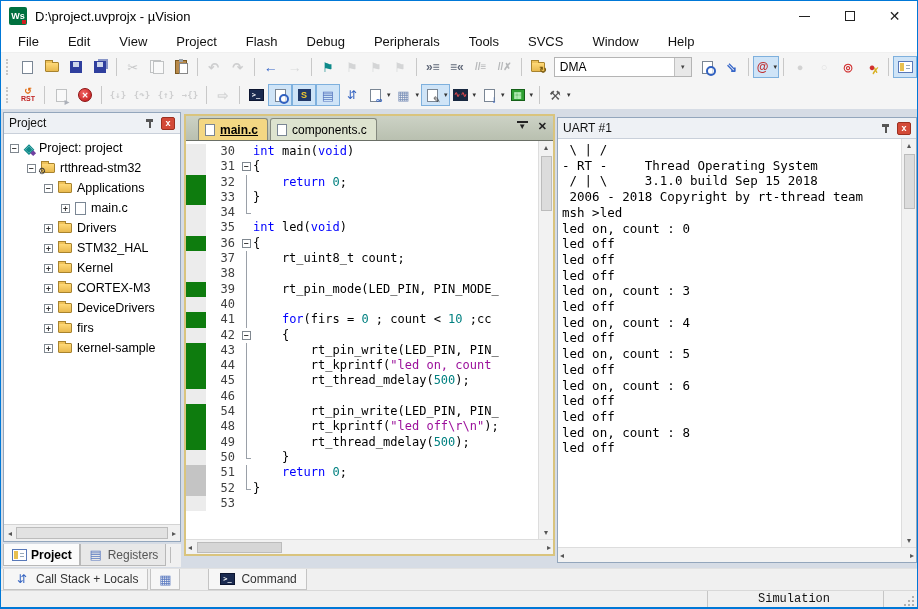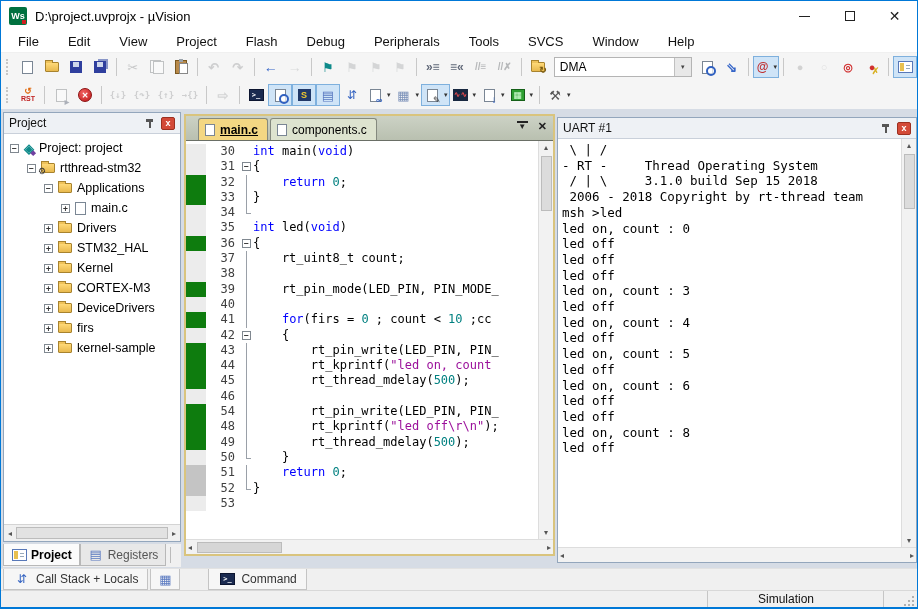--- a/index.html
+++ b/index.html
@@ -139,21 +139,21 @@
   .uhscroll{height:15px;background:#f2f2f2;border-top:1px solid #ddd;display:flex;align-items:center;flex:none;}
 
   
   .docksrow{position:absolute;top:567px;left:0;width:100%;height:22px;background:#f0f0f0;display:flex;align-items:flex-start;font-size:12px;border-top:1px solid #e2e2e2;}
   .dtab{height:21px;display:flex;align-items:center;padding:0 9px;background:#f6f6f6;border:1px solid #c4c4c4;border-top:none;color:#333;margin-right:2px;}
   .dtab .gi{margin-right:5px;}
   .dtab.small{padding:0 5px;}
   .cmdoffset{margin-left:26px;}
 
   
-  .statusbar{position:absolute;top:589px;left:0;width:100%;height:17px;background:#f0f0f0;border-top:1px solid #d8d8d8;display:flex;align-items:center;font-size:12px;color:#111;}
+  .statusbar{position:absolute;top:589px;left:0;width:100%;height:17px;background:#f0f0f0;border-top:1px solid #d8d8d8;display:flex;align-items:center;font-size:12px;color:#111;font-family:Liberation Mono, monospace;}
   .stspacer{width:706px;height:100%;}
   .stsec{height:100%;border-left:1px solid #c6c6c6;display:flex;align-items:center;padding-left:50px;width:176px;}
   .stsec2{height:100%;border-left:1px solid #c6c6c6;flex:1;}
   .grip{width:10px;height:10px;position:relative;margin:4px 3px 0 0;}
   .grip::before{content:"";position:absolute;width:2px;height:2px;background:#b0b0b0;right:0;top:0;
     box-shadow:-4px 4px 0 #b0b0b0,0 4px 0 #b0b0b0,-8px 8px 0 #b0b0b0,-4px 8px 0 #b0b0b0,0 8px 0 #b0b0b0;}
 </style>
 </head>
 <body>
 

